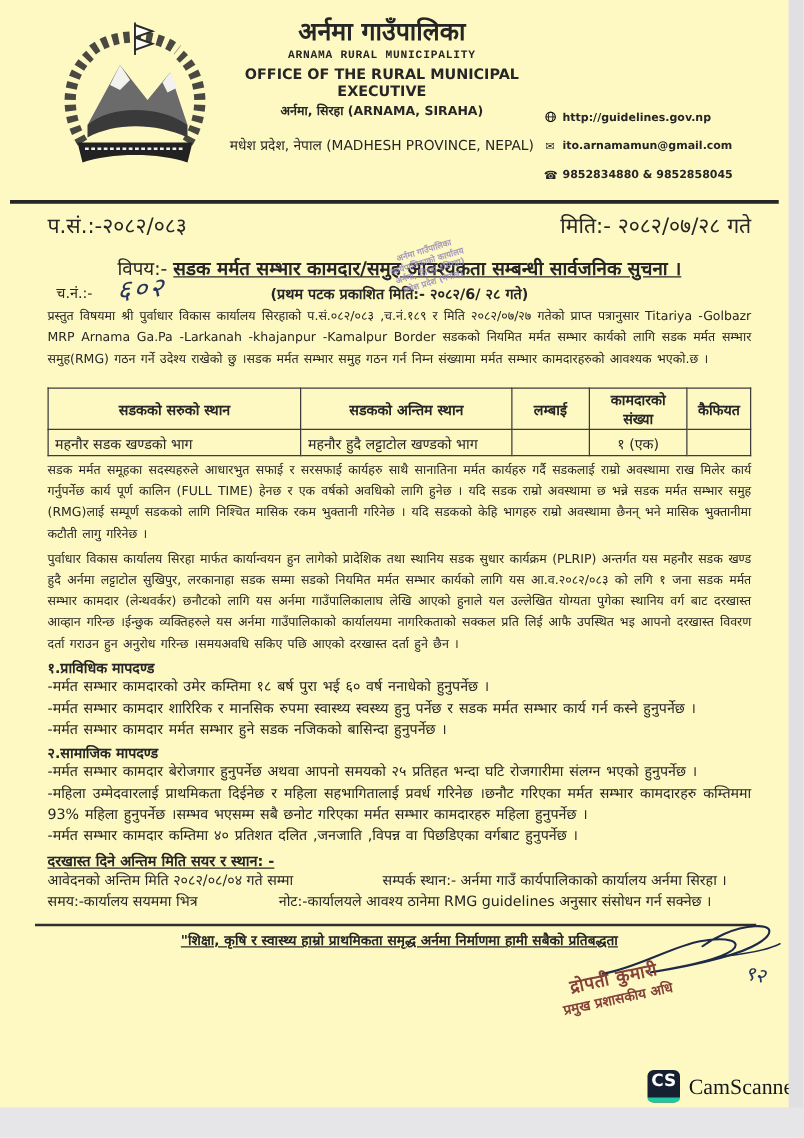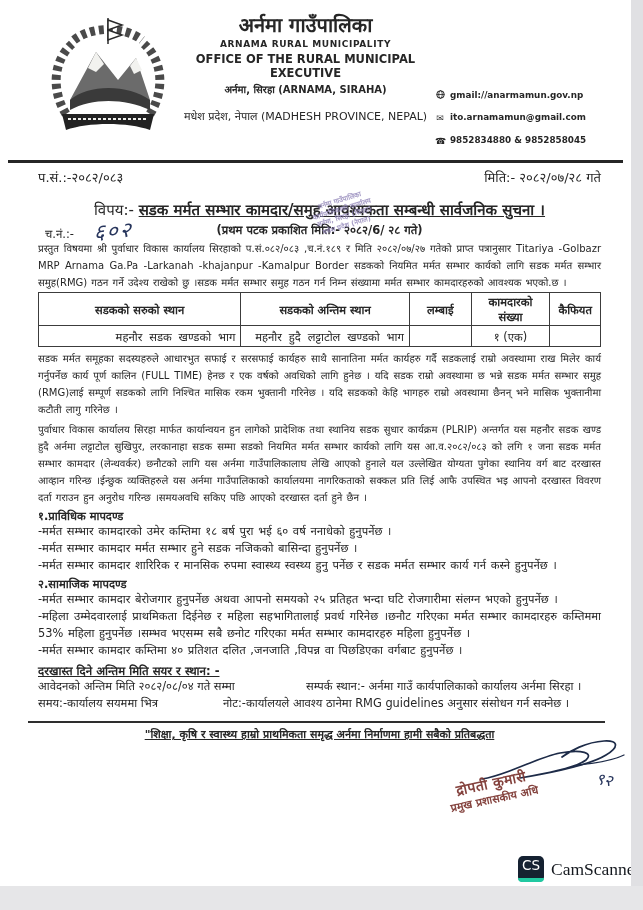--- a/index.html
+++ b/index.html
@@ -5,58 +5,58 @@
   html,body{margin:0;padding:0;}
   body{
     width:643px;height:910px;position:relative;
     background:#e9e9eb;
     font-family:"DejaVu Sans", sans-serif;
     color:#262626;
     overflow:hidden;
   }
   .page{
     position:absolute;left:0;top:0;width:631px;height:886px;
-    background:#ffffff;
+    background:#fef9c3;
   }
   .right-strip{position:absolute;right:0;top:0;width:12px;height:910px;background:#e0e0e3;}
   .bottom-band{position:absolute;left:0;bottom:0;width:643px;height:24px;background:#e6e6e8;}
 
   
   .letterhead{display:flex;padding:14px 18px 2px 44px;}
   .emblem{width:132px;flex:0 0 132px;}
   .head-center{flex:1;text-align:center;line-height:1.15;}
   .muni-np{font-size:20px;font-weight:700;}
-  .muni-en{font-size:9px;font-weight:700;letter-spacing:.6px;margin-top:2px;}
+  .muni-en{font-size:9px;font-weight:700;letter-spacing:.6px;margin-top:2px;font-family:Liberation Mono, monospace;}
   .office-np{font-size:27px;font-weight:700;margin-top:3px;}
   .office-en{font-size:11.5px;font-weight:700;margin-top:4px;}
   .addr-np{font-size:10px;font-weight:700;margin-top:4px;}
   .prov-np{font-size:11px;font-weight:400;margin-top:16px;}
   .head-right{flex:0 0 178px;align-self:flex-end;padding-bottom:4px;font-size:8.8px;font-weight:700;line-height:2.5;white-space:nowrap;}
   .head-right .row{display:flex;align-items:center;gap:5px;}
   .hr-icon{display:inline-block;width:10px;text-align:center;font-size:9px;}
   .rule-thick{height:3px;background:#262626;margin:2px 8px 0 8px;}
 
   
   .content{padding:0 30px 0 38px;}
-  .meta-row{display:flex;justify-content:space-between;font-size:13px;margin-top:5px;}
+  .meta-row{display:flex;justify-content:space-between;font-size:17px;margin-top:5px;}
   .serial-abs{position:absolute;left:45px;top:216px;font-size:11.5px;}
   .handwritten-serial{
     display:inline-block;margin-left:16px;font-size:21px;color:#27355c;
     transform:rotate(-4deg) skewX(-8deg);font-style:italic;letter-spacing:2px;
   }
   .subject-line{text-align:center;font-size:15px;margin-top:13px;}
   .subject-text{font-weight:700;text-decoration:underline;}
   .publish-line{text-align:center;font-size:11.5px;margin-top:3px;font-weight:700;}
 
   
   .para{font-size:10px;line-height:17px;text-align:justify;margin:3px 0 0 0;word-spacing:1px;}
-  table.req{width:100%;border-collapse:collapse;margin-top:1px;font-size:11.4px;}
+  table.req{width:100%;border-collapse:collapse;margin-top:14px;font-size:11.4px;}
   table.req th,table.req td{border:1.4px solid #3c3c3c;padding:1px 5px;height:18px;}
   table.req th{font-weight:700;text-align:center;}
-  td.c-left{text-align:right;font-family:Liberation Mono, monospace;}
+  td.c-left{text-align:left;}
   td.c-center{text-align:center;}
 
   .sec-heading{font-size:11.6px;font-weight:700;text-decoration:underline;margin-top:4px;}
   .sub-title{font-size:11.4px;font-weight:700;margin-top:2px;}
   .item{font-size:11.4px;line-height:17px;text-align:justify;word-spacing:1px;}
 
   .dl-line{display:flex;font-size:11.4px;line-height:17px;}
   .dl-left1{flex:0 0 268px;}
   .dl-left2{flex:0 0 185px;}
 
@@ -77,21 +77,21 @@
   .stamp-sign .nm{font-size:14px;font-weight:700;letter-spacing:.5px;}
   .stamp-sign .tl{font-size:11px;font-weight:700;}
   .hand-mark{
     position:absolute;left:596px;top:768px;font-size:16px;color:#27355c;
     transform:rotate(10deg);font-style:italic;
   }
 
   
   .cs-badge{position:absolute;left:518px;top:856px;display:flex;align-items:center;gap:7px;}
   .cs-box{position:relative;width:26px;height:26px;background:#152131;border-radius:5px;}
-  .cs-box .cs-txt{position:absolute;left:0;top:1px;width:100%;text-align:center;color:#fff;font-weight:400;font-size:13.5px;}
+  .cs-box .cs-txt{position:absolute;left:0;top:1px;width:100%;text-align:center;color:#fff;font-weight:700;font-size:13.5px;}
   .cs-box .cs-bar{position:absolute;left:0;bottom:0;width:100%;height:4px;border-radius:0 0 5px 5px;}
   .cs-name{font-family:"Liberation Serif", serif;font-size:17.5px;color:#15191f;}
 </style>
 </head>
 <body>
 
 <div class="page">
 
   <div class="letterhead">
     <div class="emblem">
@@ -133,21 +133,21 @@
 
     <div class="head-right">
       <div class="row">
         <span class="hr-icon">
           <svg width="9" height="9" viewBox="0 0 10 10">
               <circle cx="5" cy="5" r="4.2" fill="none" stroke="#111" stroke-width="1"></circle>
               <ellipse cx="5" cy="5" rx="2" ry="4.2" fill="none" stroke="#111" stroke-width=".8"></ellipse>
               <line x1="0.8" y1="5" x2="9.2" y2="5" stroke="#111" stroke-width=".8"></line>
             </svg>
         </span>
-        <span>gmail://anarmamun.gov.np</span>
+        <span>http://guidelines.gov.np</span>
       </div>
       <div class="row">
         <span class="hr-icon">✉</span>
         <span>ito.arnamamun@gmail.com</span>
       </div>
       <div class="row">
         <span class="hr-icon">☎</span>
         <span>9852834880 &amp; 9852858045</span>
       </div>
     </div>
@@ -190,26 +190,26 @@
         </tr>
       </tbody>
     </table>
 
     <p class="para">सडक मर्मत समूहका सदस्यहरुले आधारभुत सफाई र सरसफाई कार्यहरु साथै सानातिना मर्मत कार्यहरु गर्दै सडकलाई राम्रो अवस्थामा राख मिलेर कार्य गर्नुपर्नेछ कार्य पूर्ण कालिन (FULL TIME) हेनछ र एक वर्षको अवधिको लागि हुनेछ । यदि सडक राम्रो अवस्थामा छ भन्ने सडक मर्मत सम्भार समुह (RMG)लाई सम्पूर्ण सडकको लागि निश्चित मासिक रकम भुक्तानी गरिनेछ । यदि सडकको केहि भागहरु राम्रो अवस्थामा छैनन् भने मासिक भुक्तानीमा कटौती लागु गरिनेछ ।</p>
     <p class="para">पुर्वाधार विकास कार्यालय सिरहा मार्फत कार्यान्वयन हुन लागेको प्रादेशिक तथा स्थानिय सडक सुधार कार्यक्रम (PLRIP) अन्तर्गत यस महनौर सडक खण्ड हुदै अर्नमा लट्टाटोल सुखिपुर, लरकानाहा सडक सम्मा सडको नियमित मर्मत सम्भार कार्यको लागि यस आ.व.२०८२/०८३ को लगि १ जना सडक मर्मत सम्भार कामदार (लेन्थवर्कर) छनौटको लागि यस अर्नमा गाउँपालिकालाघ लेखि आएको हुनाले यल उल्लेखित योग्यता पुगेका स्थानिय वर्ग बाट दरखास्त आव्हान गरिन्छ ।ईन्छुक व्यक्तिहरुले यस अर्नमा गाउँपालिकाको कार्यालयमा नागरिकताको सक्कल प्रति लिई आफै उपस्थित भइ आपनो दरखास्त विवरण दर्ता गराउन हुन अनुरोध गरिन्छ ।समयअवधि सकिए पछि आएको दरखास्त दर्ता हुने छैन ।</p>
 
 
     <div class="sub-title">१.प्राविधिक मापदण्ड</div>
     <div class="item">-मर्मत सम्भार कामदारको उमेर कम्तिमा १८ बर्ष पुरा भई ६० वर्ष ननाधेको हुनुपर्नेछ ।</div>
+    <div class="item">-मर्मत सम्भार कामदार शारिरिक र मानसिक रुपमा स्वास्थ्य स्वस्थ्य हुनु पर्नेछ र  सडक मर्मत सम्भार कार्य गर्न कस्ने हुनुपर्नेछ ।</div>
     <div class="item">-मर्मत सम्भार कामदार मर्मत सम्भार हुने सडक नजिकको बासिन्दा हुनुपर्नेछ ।</div>
-    <div class="item">-मर्मत सम्भार कामदार शारिरिक र मानसिक रुपमा स्वास्थ्य स्वस्थ्य हुनु पर्नेछ र  सडक मर्मत सम्भार कार्य गर्न कस्ने हुनुपर्नेछ ।</div>
 
     <div class="sub-title">२.सामाजिक मापदण्ड</div>
     <div class="item">-मर्मत सम्भार कामदार बेरोजगार हुनुपर्नेछ अथवा आपनो समयको २५ प्रतिहत भन्दा घटि रोजगारीमा संलग्न भएको हुनुपर्नेछ ।</div>
-    <div class="item">-महिला उम्मेदवारलाई प्राथमिकता दिईनेछ र महिला सहभागितालाई प्रवर्ध गरिनेछ ।छनौट गरिएका मर्मत सम्भार कामदारहरु कम्तिममा 53% महिला हुनुपर्नेछ ।सम्भव भएसम्म सबै छनोट गरिएका मर्मत सम्भार कामदारहरु महिला हुनुपर्नेछ ।</div>
+    <div class="item">-महिला उम्मेदवारलाई प्राथमिकता दिईनेछ र महिला सहभागितालाई प्रवर्ध गरिनेछ ।छनौट गरिएका मर्मत सम्भार कामदारहरु कम्तिममा 93% महिला हुनुपर्नेछ ।सम्भव भएसम्म सबै छनोट गरिएका मर्मत सम्भार कामदारहरु महिला हुनुपर्नेछ ।</div>
     <div class="item">-मर्मत सम्भार कामदार कम्तिमा ४० प्रतिशत दलित ,जनजाति ,विपन्न वा पिछडिएका वर्गबाट हुनुपर्नेछ ।</div>
 
     <div class="sec-heading">दरखास्त दिने अन्तिम मिति सयर र स्थान: -</div>
     <div class="dl-line">
       <span class="dl-left1">आवेदनको अन्तिम मिति २०८२/०८/०४ गते सम्मा</span>
       <span>सम्पर्क स्थान:- अर्नमा गाउँ कार्यपालिकाको कार्यालय अर्नमा सिरहा ।</span>
     </div>
     <div class="dl-line">
       <span class="dl-left2">समय:-कार्यालय सयममा भित्र</span>
       <span>नोट:-कार्यालयले आवश्य ठानेमा RMG guidelines अनुसार संसोधन गर्न सक्नेछ ।</span>

